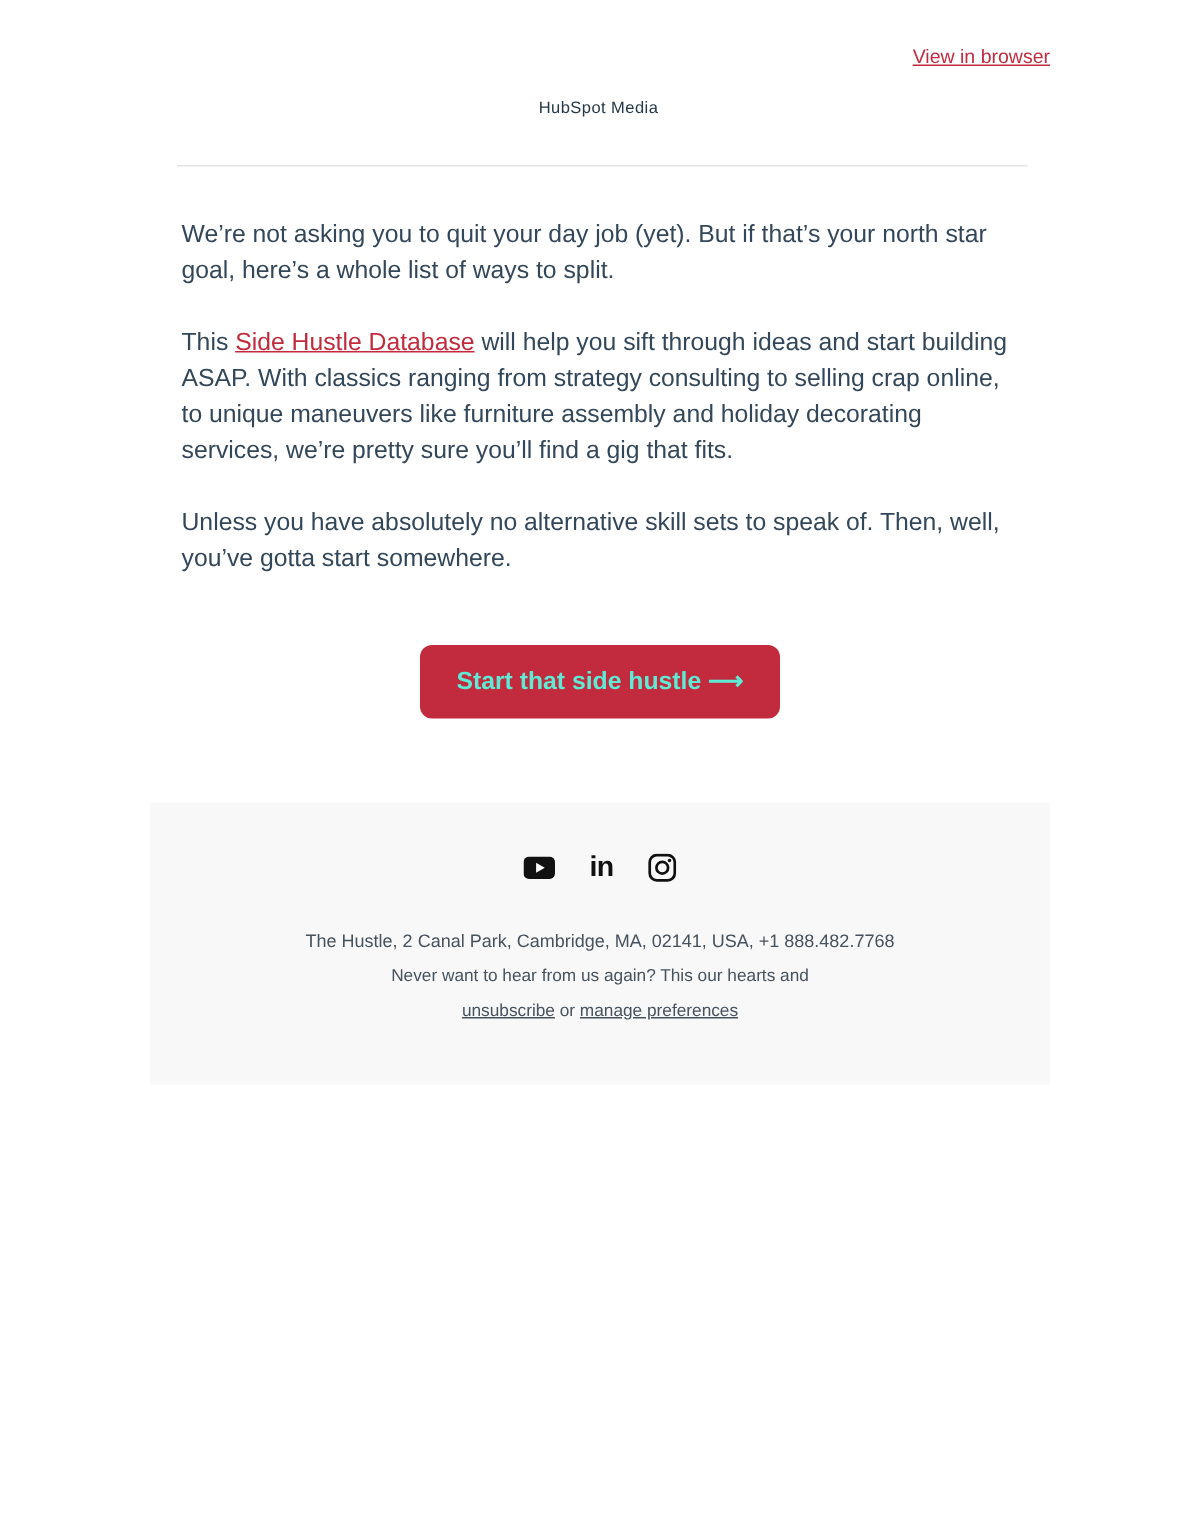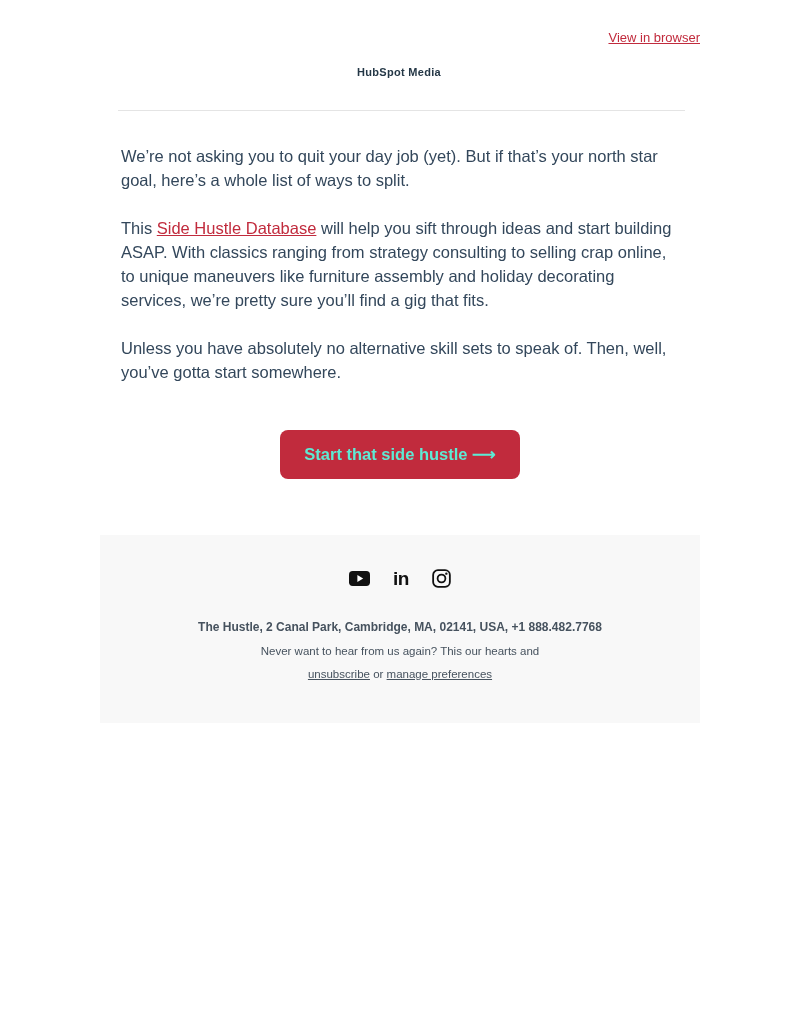--- a/index.html
+++ b/index.html
@@ -57,21 +57,21 @@
   .logo-hustle {
     font-size: 47px;
     font-weight: 800;
     letter-spacing: -2px;
     transform: scaleX(0.92);
     transform-origin: left bottom;
     display: inline-block;
   }
   .logo-sub {
     font-size: 11px;
-    font-weight: 700;
+    font-weight: 400;
     letter-spacing: 0.3px;
     color: #243746;
     margin-top: 1px;
     padding-right: 2px;
   }
   
   .divider {
     border: none;
     border-top: 1px solid #e4e4e4;
     margin: 30px 15px 0 18px;
@@ -135,21 +135,20 @@
     font-weight: 800;
     letter-spacing: -0.5px;
     color: #111111;
     line-height: 1;
   }
   .addr {
     font-size: 12px;
     color: #46525e;
     margin: 0 0 9px 0;
     line-height: 15px;
-    font-weight: bold;
   }
   .note {
     font-size: 11.5px;
     color: #46525e;
     margin: 0 0 9px 0;
     line-height: 14px;
   }
   .links-line {
     font-size: 11.5px;
     color: #46525e;

